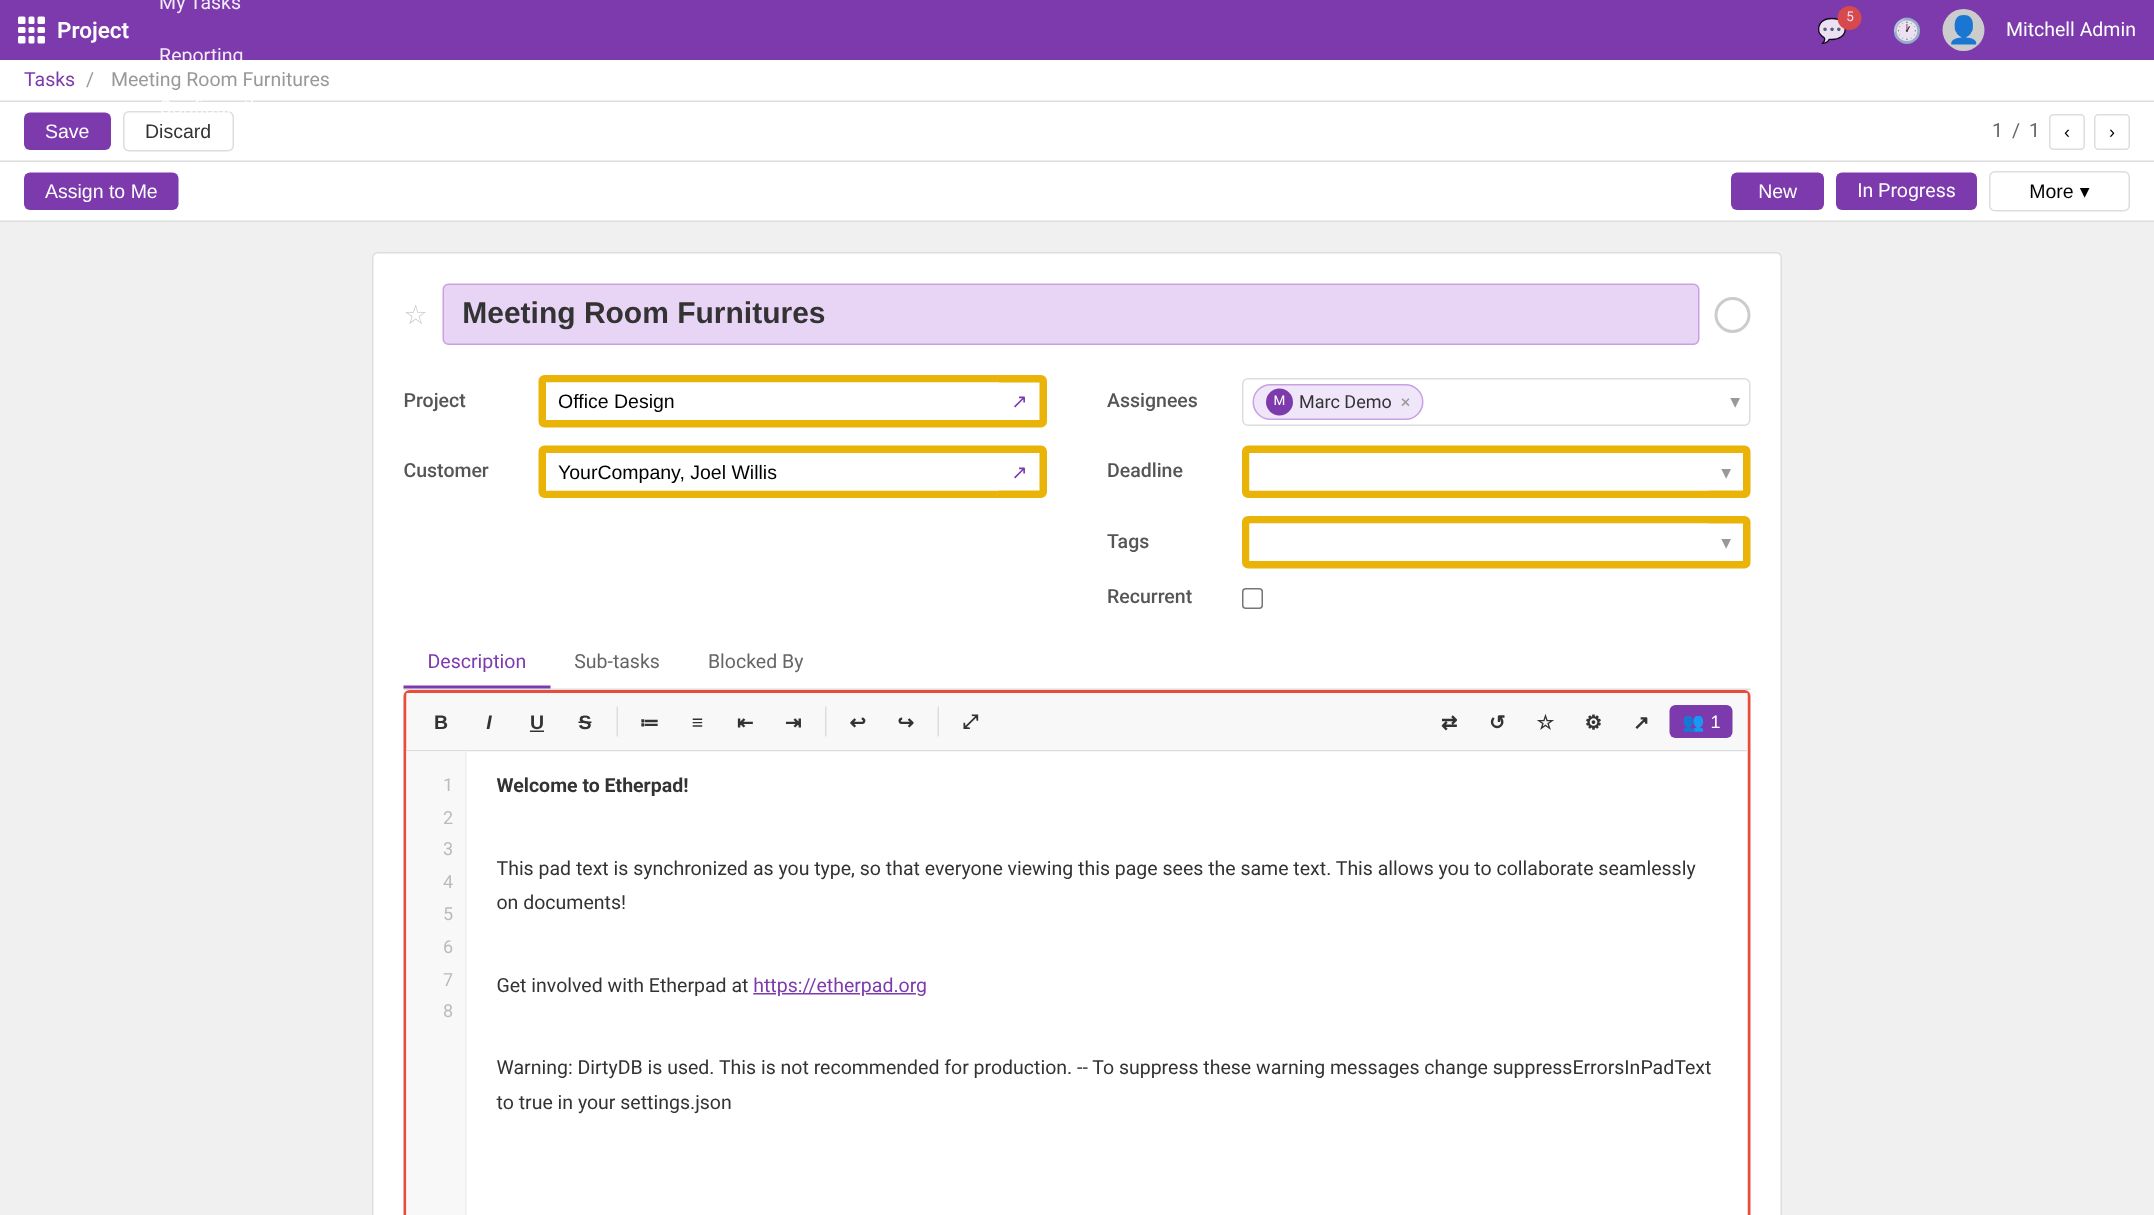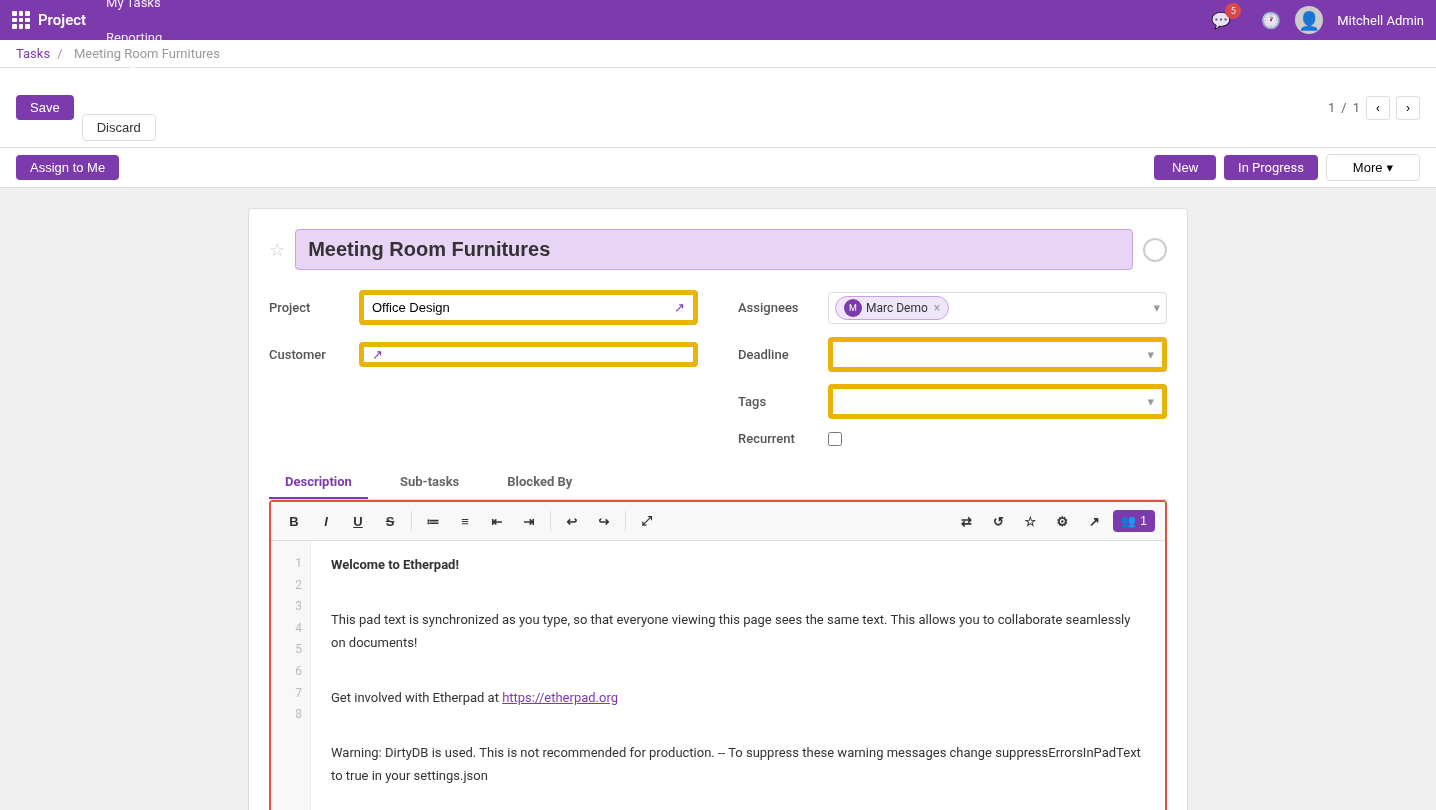--- a/index.html
+++ b/index.html
@@ -123,21 +123,20 @@
       font-size: 13px;
     }
     .btn-discard {
       background: white;
       color: #333;
       border: 1px solid #ddd;
       padding: 5px 14px;
       border-radius: 4px;
       cursor: pointer;
       font-size: 13px;
-      margin-top: 40px;
     }
     .btn-assign {
       background: #7c3aad;
       color: white;
       border: none;
       padding: 5px 14px;
       border-radius: 4px;
       cursor: pointer;
       font-size: 13px;
     }
@@ -305,23 +304,22 @@
     .checkbox-field {
       width: 14px;
       height: 14px;
       cursor: pointer;
     }
 
     
     .tabs {
       border-bottom: 1px solid #ddd;
       display: flex;
-      gap: 16px;
+      gap: 0;
       margin-bottom: 0;
-      font-weight: bold;
     }
     .tab {
       padding: 8px 16px;
       cursor: pointer;
       font-size: 13px;
       color: #666;
       border-bottom: 2px solid transparent;
     }
     .tab.active {
       color: #7c3aad;
@@ -505,20 +503,21 @@
             <span>Marc Demo</span>
             <span class="assignee-remove">×</span>
           </span>
           <span style="color:#999; margin-left:auto;">▾</span>
         </div>
       </div>
 
       <div class="field-row">
         <label class="field-label">Customer</label>
         <div class="field-input-with-icon">
+          <input type="text" value="YourCompany, Joel Willis" style="flex: 1 1 0%; border: none; outline: none; padding: 5px 8px; font-size: 13px;">
           <span class="external-link">↗</span>
         </div>
       </div>
 
       <div class="field-row" style="align-self:start;">
         <label class="field-label">Deadline</label>
         <div class="field-input-with-icon">
           <input type="text" style="flex: 1 1 0%; border: none; outline: none; padding: 5px 8px; font-size: 13px;" placeholder="">
           <span style="padding:0 8px; color:#999;">▾</span>
         </div>

